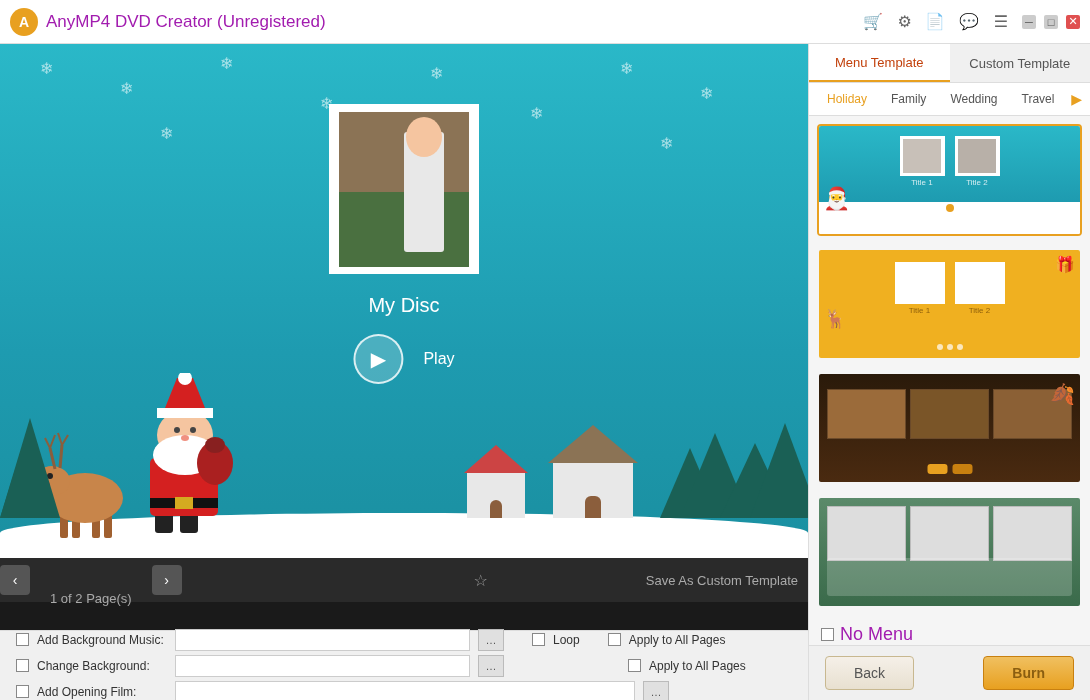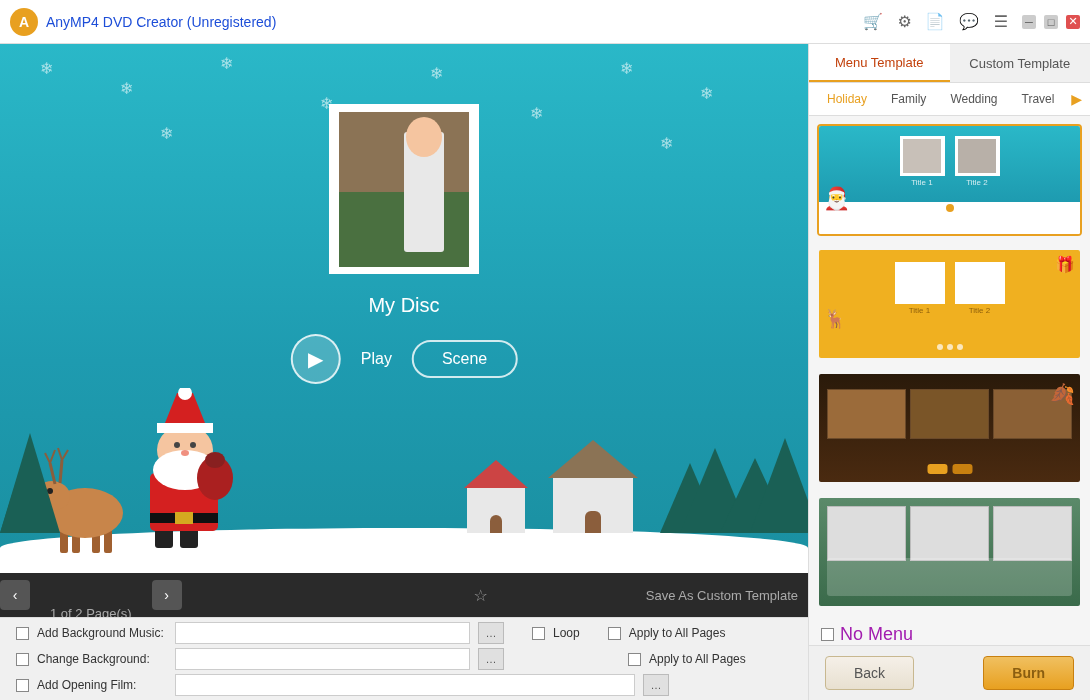--- a/index.html
+++ b/index.html
@@ -17,22 +17,22 @@
     .title-bar-logo {
       width: 28px; height: 28px;
       background: #e8a020;
       border-radius: 50%;
       display: flex; align-items: center; justify-content: center;
       margin-right: 8px;
       color: white; font-weight: bold; font-size: 14px;
     }
     .title-bar-title {
       flex: 1;
-      font-size: 14px;
-      color: #1d4ed8;
+      font-size: 17px;
+      color: #a21caf;
     }
     .title-bar-icons {
       display: flex; gap: 14px; align-items: center;
     }
     .title-bar-icon {
       color: #666; font-size: 16px; cursor: pointer;
     }
     .window-controls {
       display: flex; gap: 8px; margin-left: 14px;
     }
@@ -216,28 +216,29 @@
     }
     .save-template-btn {
       display: flex; align-items: center; gap: 6px;
       color: #aaa; cursor: pointer; font-size: 13px;
       margin-left: 150px;
     }
     .star-icon { font-size: 16px; color: #999; }
 
     
     .options-bar {
-      height: 83px;
+      height: 70px;
       background: #f0f0f0;
       display: flex;
       flex-direction: column;
       justify-content: center;
       gap: 4px;
       padding: 8px 16px;
       border-top: 1px solid #ddd;
+      margin-top: 28px;
     }
     .option-row {
       display: flex; align-items: center; gap: 8px;
       height: 26px;
     }
     .option-checkbox {
       width: 13px; height: 13px;
       border: 1px solid #888;
       background: white;
       cursor: pointer;
@@ -584,21 +585,20 @@
         </div>
       </div>
 
       <div class="disc-title">
         <span class="disc-title-text">My Disc</span>
       </div>
 
       <div class="play-controls">
         <div class="play-btn-circle">▶</div>
         <span class="play-label">Play</span>
-        <button class="scene-btn">Scene</button>
       </div>
 
       <div class="christmas-scene">
 
         <div class="snow-ground"></div>
 
         <div class="santa-group">
 
           <svg width="95" height="115" viewBox="0 0 95 115">
 

